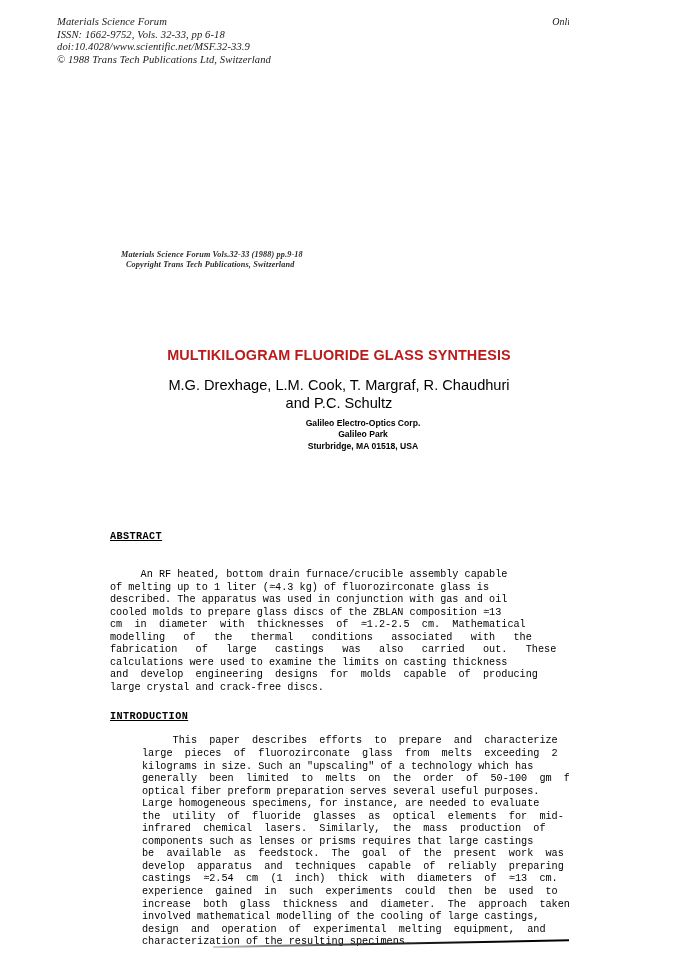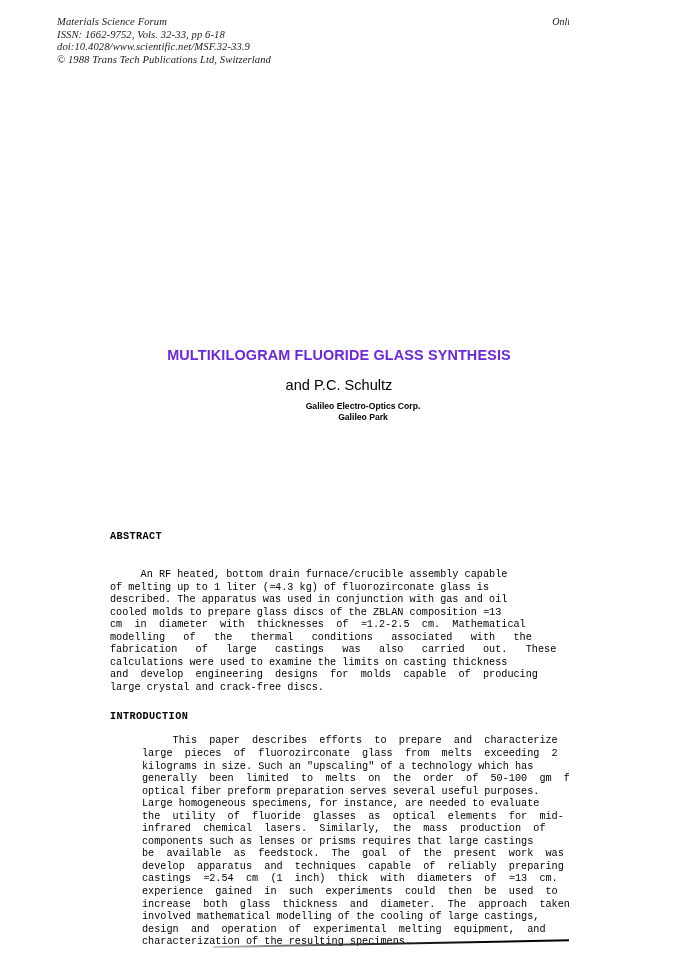--- a/index.html
+++ b/index.html
@@ -76,21 +76,21 @@
     top: 347px;
     width: 678px;
     text-align: center;
   }
   .doc-title {
     font-family: "Liberation Sans", sans-serif;
     font-weight: bold;
     font-size: 14.4px;
     line-height: 17px;
     letter-spacing: 0.15px;
-    color: #6d28d9;
+    color: #b91c1c;
   }
   .authors {
     margin-top: 13px;
     font-family: "Liberation Sans", sans-serif;
     font-size: 14.6px;
     line-height: 17.5px;
     color: #000;
   }
   .affiliation {
     margin-top: 6px;
@@ -108,20 +108,21 @@
     left: 110px;
     top: 525px;
     width: 470px;
   }
   .sec-head {
     font-family: "Liberation Mono", monospace;
     font-weight: bold;
     font-size: 10.2px;
     line-height: 13px;
     letter-spacing: 0.4px;
+    text-decoration: underline;
     display: inline-block;
     color: #000;
   }
   .para {
     font-family: "Liberation Mono", monospace;
     font-size: 10.2px;
     line-height: 12.55px;
     color: #000;
     white-space: pre;
   }
@@ -149,29 +150,35 @@
   <div class="pub-header">
     <div class="pub-header-row">
       <div class="pub-line">Materials Science Forum</div>
       <div class="pub-online">Online: 1991-01-01</div>
     </div>
     <div class="pub-line">ISSN: 1662-9752, Vols. 32-33, pp 6-18</div>
     <div class="pub-line">doi:10.4028/www.scientific.net/MSF.32-33.9</div>
     <div class="pub-line">© 1988 Trans Tech Publications Ltd, Switzerland</div>
   </div>
 
+  <div class="inner-citation">
+    <div class="cite1">Materials Science Forum Vols.32-33 (1988) pp.9-18</div>
+    <div class="cite2">Copyright Trans Tech Publications, Switzerland</div>
+  </div>
 
   <div class="title-block">
     <div class="doc-title">MULTIKILOGRAM FLUORIDE GLASS SYNTHESIS</div>
     <div class="authors">
+      <div>M.G. Drexhage, L.M. Cook, T. Margraf, R. Chaudhuri</div>
       <div>and P.C. Schultz</div>
     </div>
     <div class="affiliation">
       <div>Galileo Electro-Optics Corp.</div>
       <div>Galileo Park</div>
+      <div>Sturbridge, MA 01518, USA</div>
     </div>
   </div>
 
   <div class="body-col">
     <div class="sec-head">ABSTRACT</div>
     <div class="para para-abstract">     An RF heated, bottom drain furnace/crucible assembly capable
 of melting up to 1 liter (≈4.3 kg) of fluorozirconate glass is
 described. The apparatus was used in conjunction with gas and oil
 cooled molds to prepare glass discs of the ZBLAN composition ≈13
 cm  in  diameter  with  thicknesses  of  ≈1.2-2.5  cm.  Mathematical

